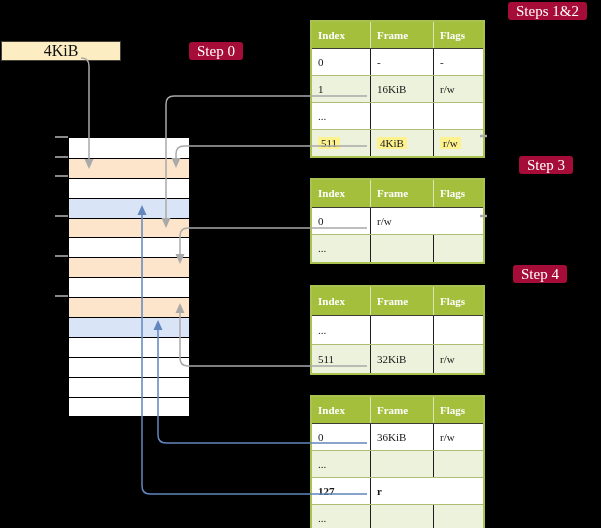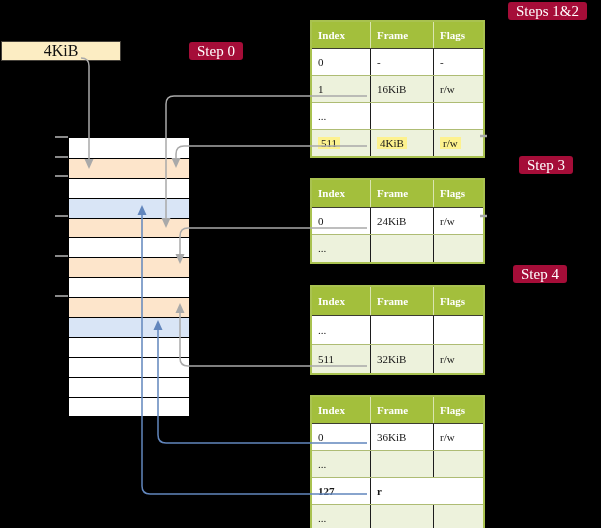--- a/index.html
+++ b/index.html
@@ -151,23 +151,20 @@
     <div class="ptable" style="top: 178px;">
       <div class="prow phead" style="height: 26.5px;">
         <div class="c0">Index</div>
         <div class="c1">Frame</div>
         <div class="c2">Flags</div>
       </div>
       <div class="prow" style="height: 26.5px;">
         <div class="c0">
           <span>0</span>
         </div>
-        <div class="c1">
-          <span>24KiB</span>
-        </div>
         <div class="c2">
           <span>r/w</span>
         </div>
       </div>
       <div class="prow shade" style="height: 26.5px;">
         <div class="c0">
           <span>...</span>
         </div>
         <div class="c1"></div>
         <div class="c2"></div>

